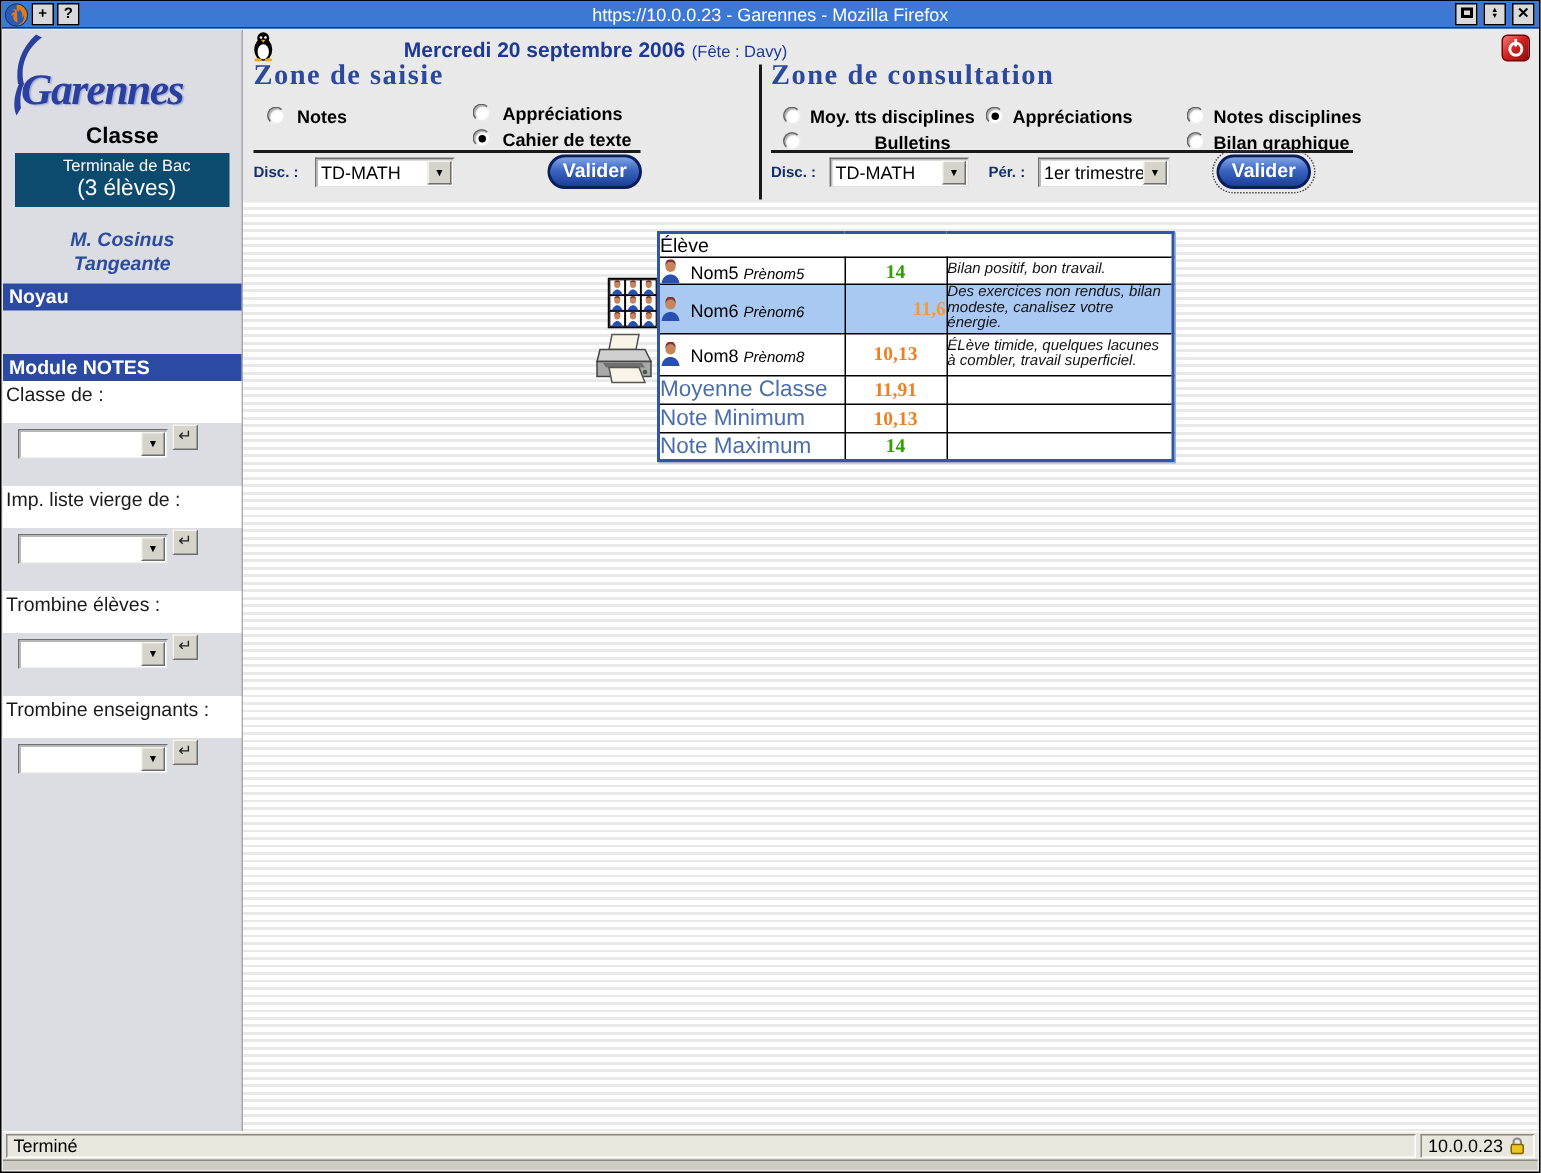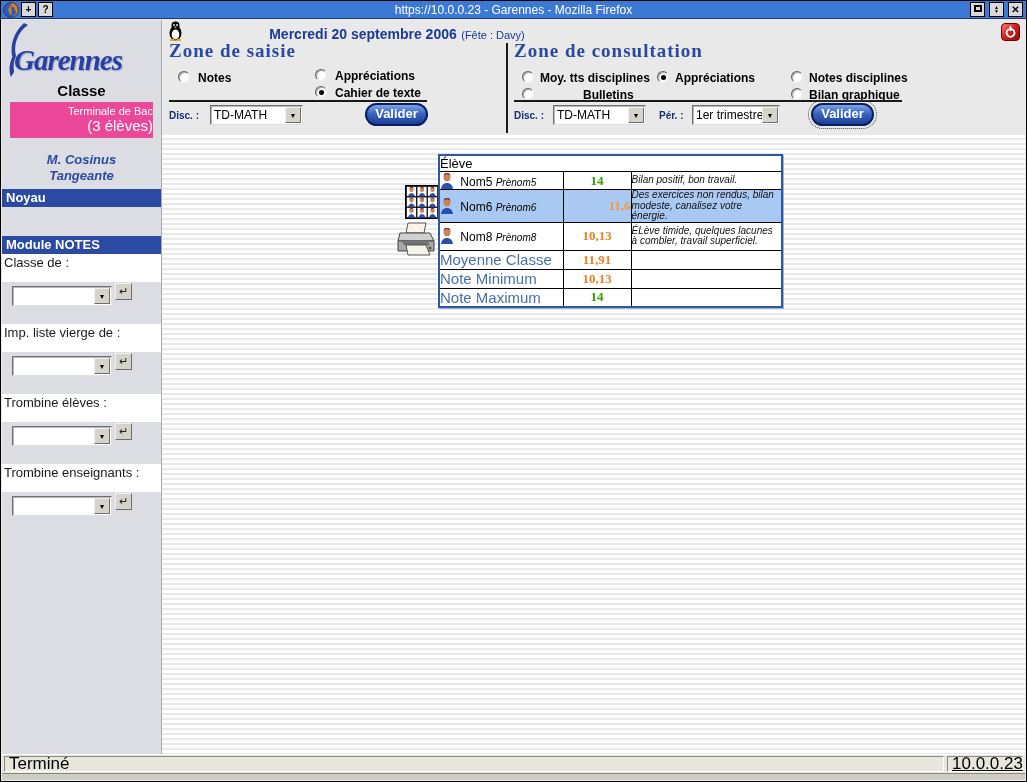--- a/index.html
+++ b/index.html
@@ -20,21 +20,21 @@
 
   
   .app { position:absolute; top:19px; left:1px; right:1px; bottom:27px; display:flex; }
 
   
   .sidebar { width:160px; background:#dcdce3; border-right:1px solid #a8a8b0; position:relative; flex:none; }
   .logo-wrap { position:relative; height:60px; }
   .quill { position:absolute; left:2px; top:2px; }
   .logo-text { position:absolute; left:12px; top:24px; font-family:"Liberation Serif", serif; font-style:italic; font-weight:bold; font-size:29px; color:#2a3f9e; letter-spacing:-1px; text-shadow:1px 1px 1px #9aa6d6; }
   .classe-label { text-align:center; font-weight:bold; font-size:15px; color:#000; margin-top:2px; }
-  .classe-box { margin:3px 8px 0 8px; background:#ec4899; color:#fff; text-align:right; padding:3px 0 4px 6px; }
+  .classe-box { margin:3px 8px 0 8px; background:#0c4a6e; color:#fff; text-align:center; padding:3px 0 4px 6px; }
   .classe-box .l1 { font-size:11px; }
   .classe-box .l2 { font-size:15px; }
   .teacher { margin-top:14px; text-align:center; font-weight:bold; font-style:italic; font-size:13px; color:#2a4b9e; line-height:16px; }
   .blue-bar { margin-top:4px; background:#2b4ba2; color:#fff; font-weight:bold; font-size:13px; padding:1px 0 2px 4px; }
   .blue-bar.noyau { margin-top:5px; }
   .blue-bar.module { margin-top:29px; }
   .fld-label { background:#fff; font-size:13px; color:#1a1a1a; padding:1px 0 12px 2px; }
   .fld-row { padding:4px 0 6px 10px; display:flex; align-items:flex-start; margin-bottom:12px; }
   .combo { position:relative; width:100px; height:20px; background:#fff; border:1px solid; border-color:#707070 #e0e0e0 #e0e0e0 #707070; box-shadow:inset 1px 1px 0 #b8b8b8; }
   .combo .val { position:absolute; left:3px; top:2px; font-size:12px; color:#000; white-space:nowrap; }
@@ -77,23 +77,23 @@
   td.apprcell { font-style:italic; font-size:10px; line-height:10.5px; padding:1px 3px; color:#111; }
   tr.hl td { background:#a9c9f2; }
   td.sumlabel { font-size:15px; color:#4a6fa8; padding:1px 2px 2px 4px; }
   .avatar { vertical-align:-3px; margin-right:3px; }
   tr.datarow { height:18px; }
   tr.datarow.tall { height:28px; }
   tr.sumrow { height:19px; }
 
   
   .statusbar { position:absolute; left:1px; right:1px; bottom:8px; height:19px; background:#e9e6dd; display:flex; align-items:center; padding:1px 2px; border-top:1px solid #fff; }
-  .status-panel { border:1px solid; border-color:#8a8a82 #ffffff #ffffff #8a8a82; height:16px; font-size:17px; color:#000; padding:0 4px; line-height:14px; }
+  .status-panel { border:1px solid; border-color:#8a8a82 #ffffff #ffffff #8a8a82; height:16px; font-size:12px; color:#000; padding:0 4px; line-height:14px; }
   .status-panel.grow { flex:1; margin-right:3px; }
-  .status-panel.host { width:76px; display:flex; align-items:center; justify-content:space-between;text-decoration:underline; }
+  .status-panel.host { width:76px; display:flex; align-items:center; justify-content:space-between; }
   .bottom-frame { position:absolute; left:1px; right:1px; bottom:1px; height:7px; background:#cfccc4; border-top:1px solid #8a8a82; }
 </style>
 </head>
 <body>
 
 <div class="window">
 
   <div class="titlebar">
     <svg class="ff-icon" viewBox="0 0 16 16">
       <circle cx="8" cy="8" r="7.5" fill="#2a5bb8"></circle>

